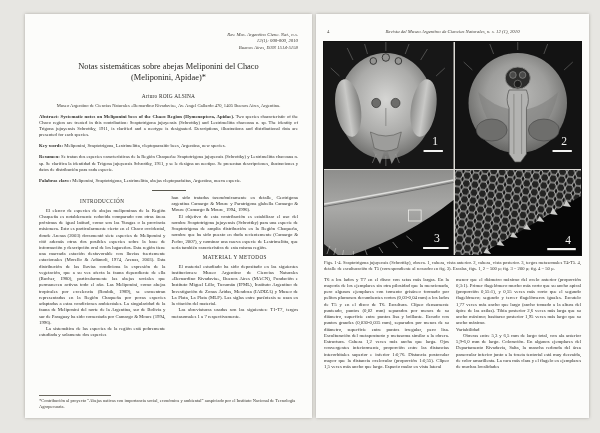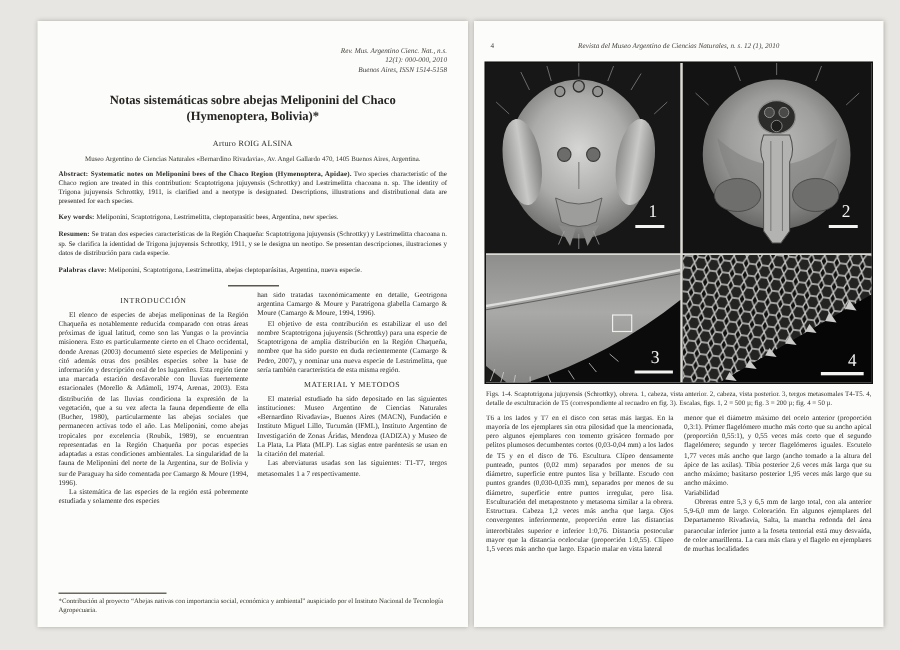--- a/index.html
+++ b/index.html
@@ -15,21 +15,21 @@
     position:absolute;top:14px;height:404px;
     background:#fcfcfa;
     box-shadow:0 0 3px rgba(60,58,50,.35);
     box-sizing:border-box;
   }
   .page.left{left:25px;width:287px;padding:18px 14px 9px;}
   .page.right{left:316px;width:273px;padding:15px 7px 9px;}
 
   
   .journal-ref{text-align:right;font-style:italic;font-size:4.8px;line-height:1.35;color:#403e39;}
-  .title{margin:11px 6px 0;text-align:center;font-weight:bold;font-size:8.4px;line-height:1.28;color:#262522;}
+  .title{margin:11px 6px 0;text-align:center;font-weight:normal;font-size:8.4px;line-height:1.28;color:#262522;}
   .author{margin-top:9px;text-align:center;font-size:5.4px;letter-spacing:.2px;}
   .affiliation{margin-top:4px;text-align:center;font-size:4.6px;line-height:1.3;color:#38362f;}
   .abs{margin:5px 0 0;font-size:4.7px;line-height:1.3;text-align:justify;}
   .abs b{letter-spacing:.1px;}
   .rule-short{width:34px;border-top:1px solid #5a584f;margin:6px auto 4px;}
   .columns{display:flex;gap:6px;}
   .cols-left{height:164px;overflow:hidden;}
   .col{flex:1;font-size:4.8px;line-height:1.3;text-align:justify;min-width:0;}
   .section-head{margin:3px 0 3px;text-align:center;font-size:5.2px;font-weight:normal;letter-spacing:.4px;}
   .col p{margin:0;}
@@ -62,21 +62,21 @@
   <div class="page left">
 
     <div class="journal-ref">
       <div>Rev. Mus. Argentino Cienc. Nat., n.s.</div>
       <div>12(1): 000-000, 2010</div>
       <div>Buenos Aires, ISSN 1514-5158</div>
     </div>
 
     <div class="title">
       <span>Notas sistemáticas sobre abejas Meliponini del Chaco</span><br>
-      <span>(Hymenoptera, Bolivia)*</span>
+      <span>(Meliponini, Apidae)*</span>
     </div>
 
     <div class="author">Arturo ROIG ALSINA</div>
     <div class="affiliation">Museo Argentino de Ciencias Naturales «Bernardino Rivadavia», Av. Angel Gallardo 470, 1405 Buenos Aires, Argentina.</div>
 
     <p class="abs"><b>Abstract: Systematic notes on Meliponini bees of the Chaco Region (Hymenoptera, Apidae).</b>
       <span>Two species characteristic of the Chaco region are treated in this contribution: Scaptotrigona jujuyensis (Schrottky) and Lestrimelitta chacoana n. sp. The identity of Trigona jujuyensis Schrottky, 1911, is clarified and a neotype is designated. Descriptions, illustrations and distributional data are presented for each species.</span></p>
 
     <p class="abs"><b>Key words:</b>
       <span>Meliponini, Scaptotrigona, Lestrimelitta, cleptoparasitic bees, Argentina, new species.</span></p>

